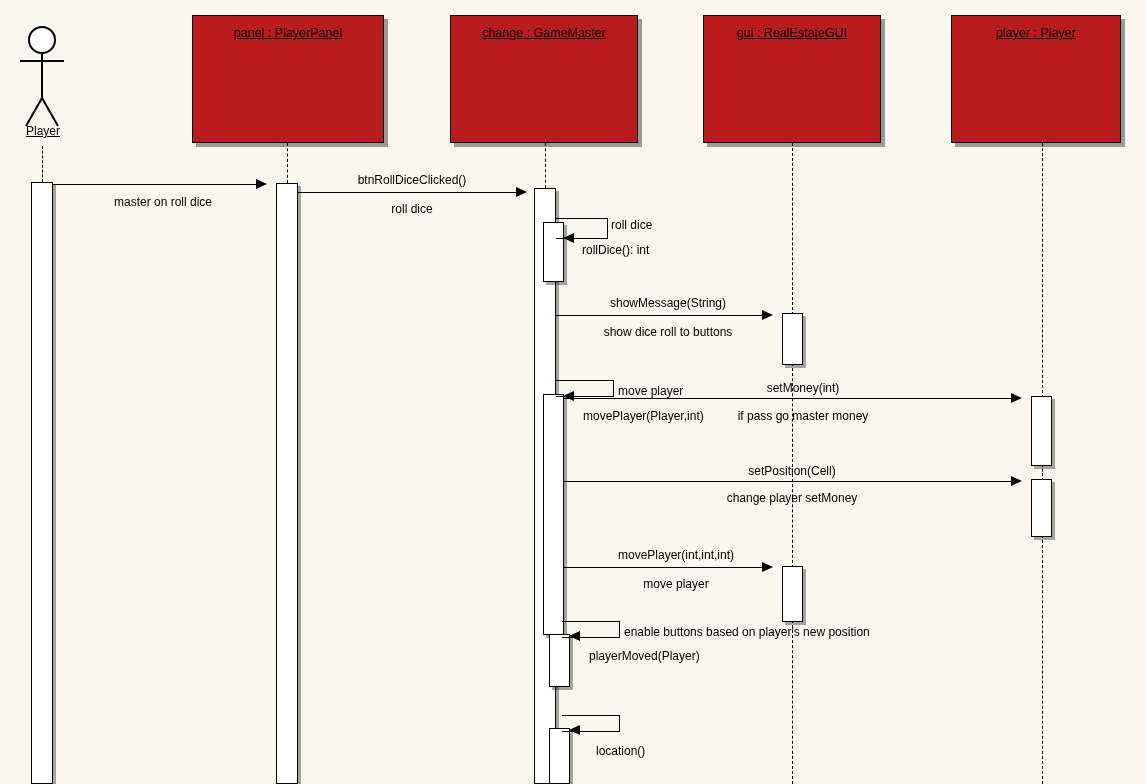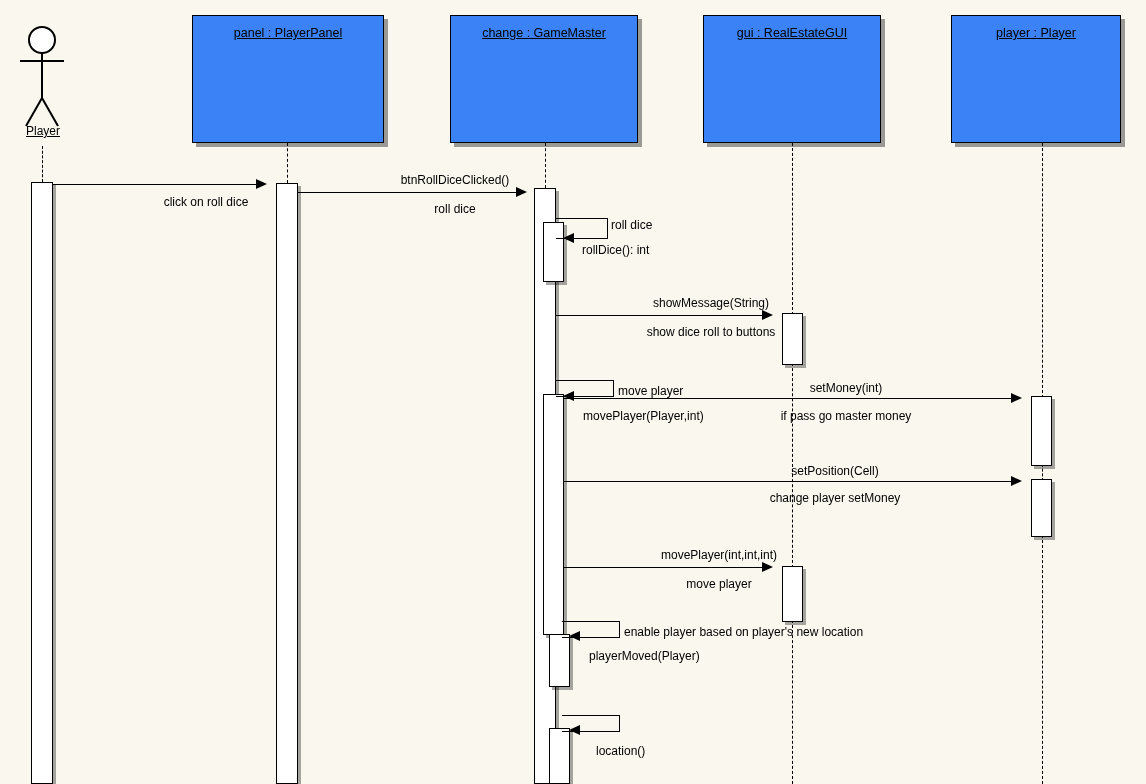--- a/index.html
+++ b/index.html
@@ -14,21 +14,21 @@
   
   .actor{position:absolute;}
   .actor-label{
     position:absolute;font-size:12px;color:#000;
     text-decoration:underline;white-space:nowrap;
     text-align:center;
   }
 
   
   .classbox{
-    position:absolute;background:#3b82f6;
+    position:absolute;background:#b91c1c;
     border:1.5px solid #000;
     box-shadow:4px 4px 0 0 rgba(0,0,0,0.38);
     box-sizing:border-box;
   }
   .classbox-title{
     position:absolute;top:10px;left:0;right:0;
     text-align:center;font-size:12.5px;color:#000;
     text-decoration:underline;white-space:nowrap;
   }
 
@@ -56,21 +56,21 @@
     border-top:5.5px solid transparent;
     border-bottom:5.5px solid transparent;
   }
   .arrowhead.right{border-left:11px solid #000;}
   .arrowhead.left{border-right:11px solid #000;}
 
   .msglabel{
     position:absolute;font-size:12px;color:#000;
     white-space:nowrap;
   }
-  .msglabel.ctr{transform:translateX(-50%);margin-left:43px;}
+  .msglabel.ctr{transform:translateX(-50%);}
 
   
   .selfcall{position:absolute;}
   .selfcall .seg-top{
     position:absolute;left:0;top:0;height:0;
     border-top:1.5px solid #000;
   }
   .selfcall .seg-right{
     position:absolute;top:0;width:0;
     border-left:1.5px solid #000;
@@ -141,21 +141,21 @@
   <div class="activation" style="left:549px;top:728px;width:21px;height:56px;"></div>
 
   <div class="activation" style="left:782px;top:313px;width:21px;height:52px;"></div>
   <div class="activation" style="left:782px;top:566px;width:21px;height:56px;"></div>
 
   <div class="activation" style="left:1031px;top:396px;width:21px;height:70px;"></div>
   <div class="activation" style="left:1031px;top:479px;width:21px;height:58px;"></div>
 
   <div class="msgline" style="left:53px;top:184px;width:212px;"></div>
   <div class="arrowhead right" style="left:256px;top:179px;"></div>
-  <div class="msglabel ctr" style="left:163px;top:195px;">click on roll dice</div>
+  <div class="msglabel ctr" style="left:163px;top:195px;">master on roll dice</div>
 
   <div class="msglabel ctr" style="left:412px;top:173px;">btnRollDiceClicked()</div>
   <div class="msgline" style="left:298px;top:192px;width:227px;"></div>
   <div class="arrowhead right" style="left:516px;top:187px;"></div>
   <div class="msglabel ctr" style="left:412px;top:202px;">roll dice</div>
 
   <div class="selfcall" style="left:556px;top:218px;width:52px;height:20px;">
     <div class="seg-top" style="width:52px;"></div>
     <div class="seg-right" style="left:50.5px;height:20px;"></div>
     <div class="seg-bot" style="top:20px;width:52px;"></div>
@@ -192,21 +192,21 @@
   <div class="msgline" style="left:564px;top:567px;width:207px;"></div>
   <div class="arrowhead right" style="left:762px;top:562px;"></div>
   <div class="msglabel ctr" style="left:676px;top:577px;">move player</div>
 
   <div class="selfcall" style="left:562px;top:621px;width:58px;height:16px;">
     <div class="seg-top" style="width:58px;"></div>
     <div class="seg-right" style="left:56.5px;height:16px;"></div>
     <div class="seg-bot" style="top:16px;width:58px;"></div>
   </div>
   <div class="arrowhead left" style="left:569px;top:631px;"></div>
-  <div class="msglabel" style="left:624px;top:625px;">enable player based on player's new location</div>
+  <div class="msglabel" style="left:624px;top:625px;">enable buttons based on player's new position</div>
   <div class="msglabel" style="left:589px;top:649px;">playerMoved(Player)</div>
 
   <div class="selfcall" style="left:562px;top:715px;width:58px;height:16px;">
     <div class="seg-top" style="width:58px;"></div>
     <div class="seg-right" style="left:56.5px;height:16px;"></div>
     <div class="seg-bot" style="top:16px;width:58px;"></div>
   </div>
   <div class="arrowhead left" style="left:569px;top:725px;"></div>
   <div class="msglabel" style="left:596px;top:744px;">location()</div>
 

